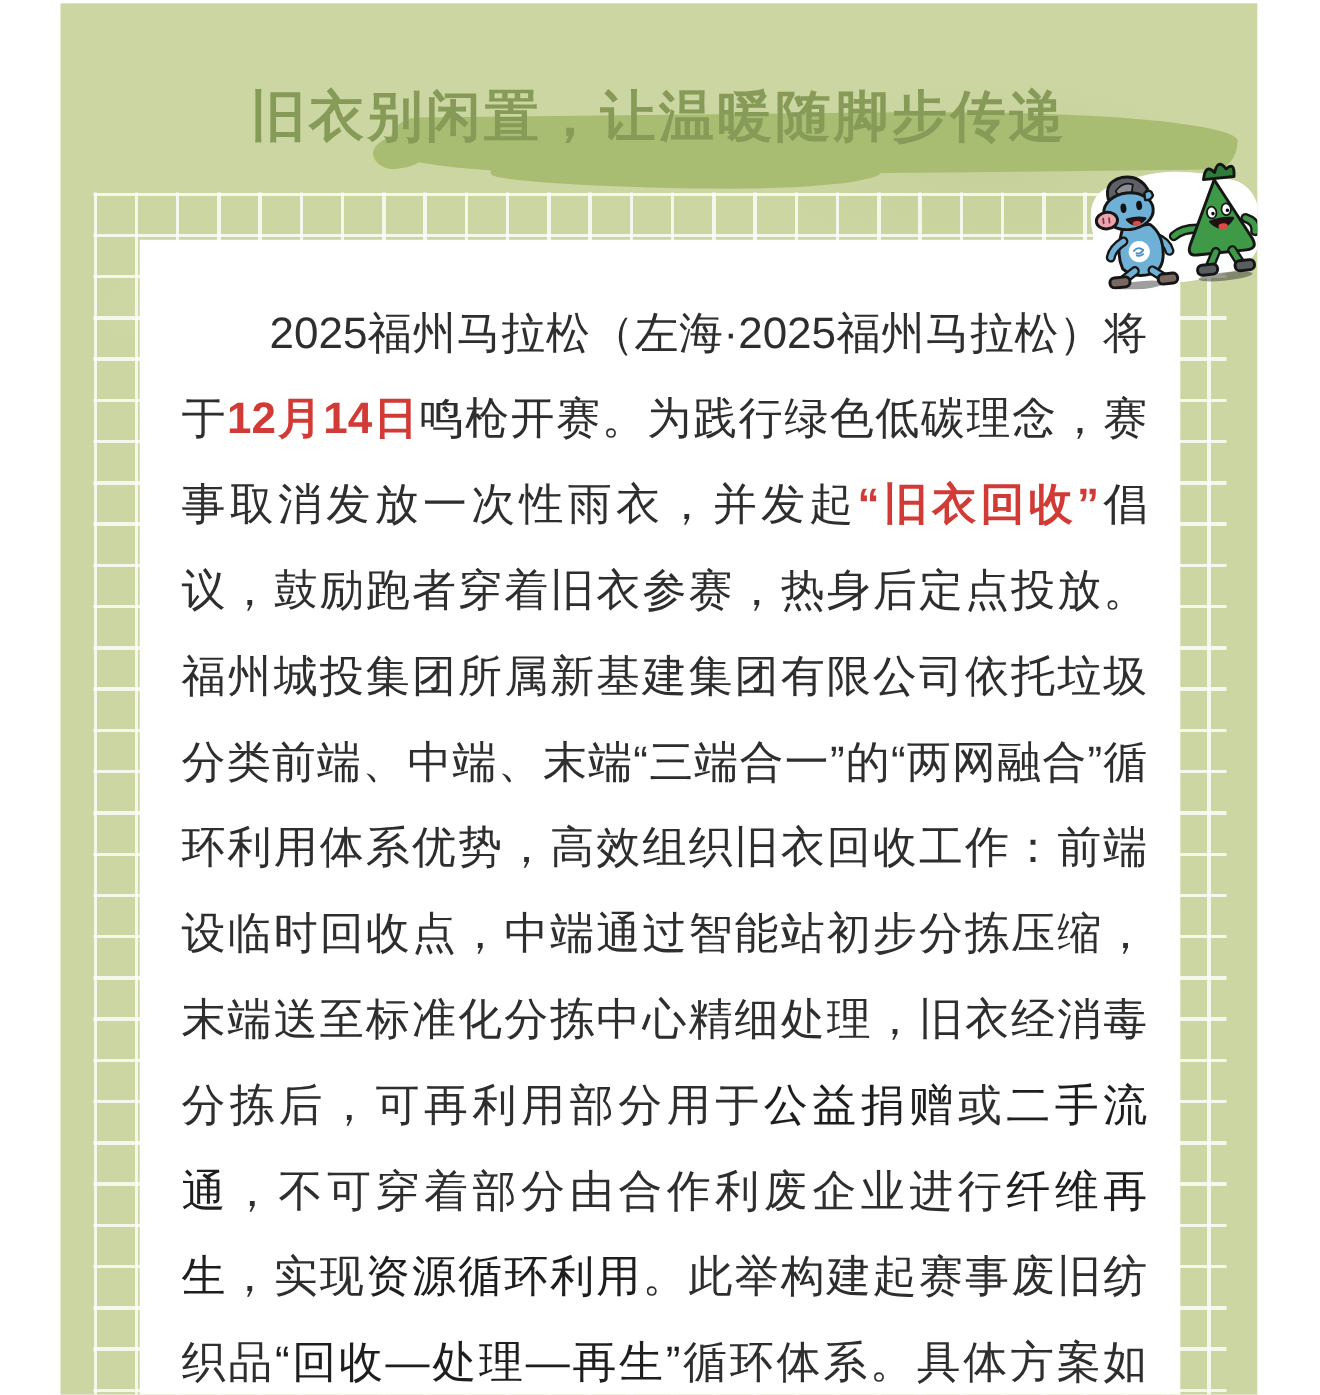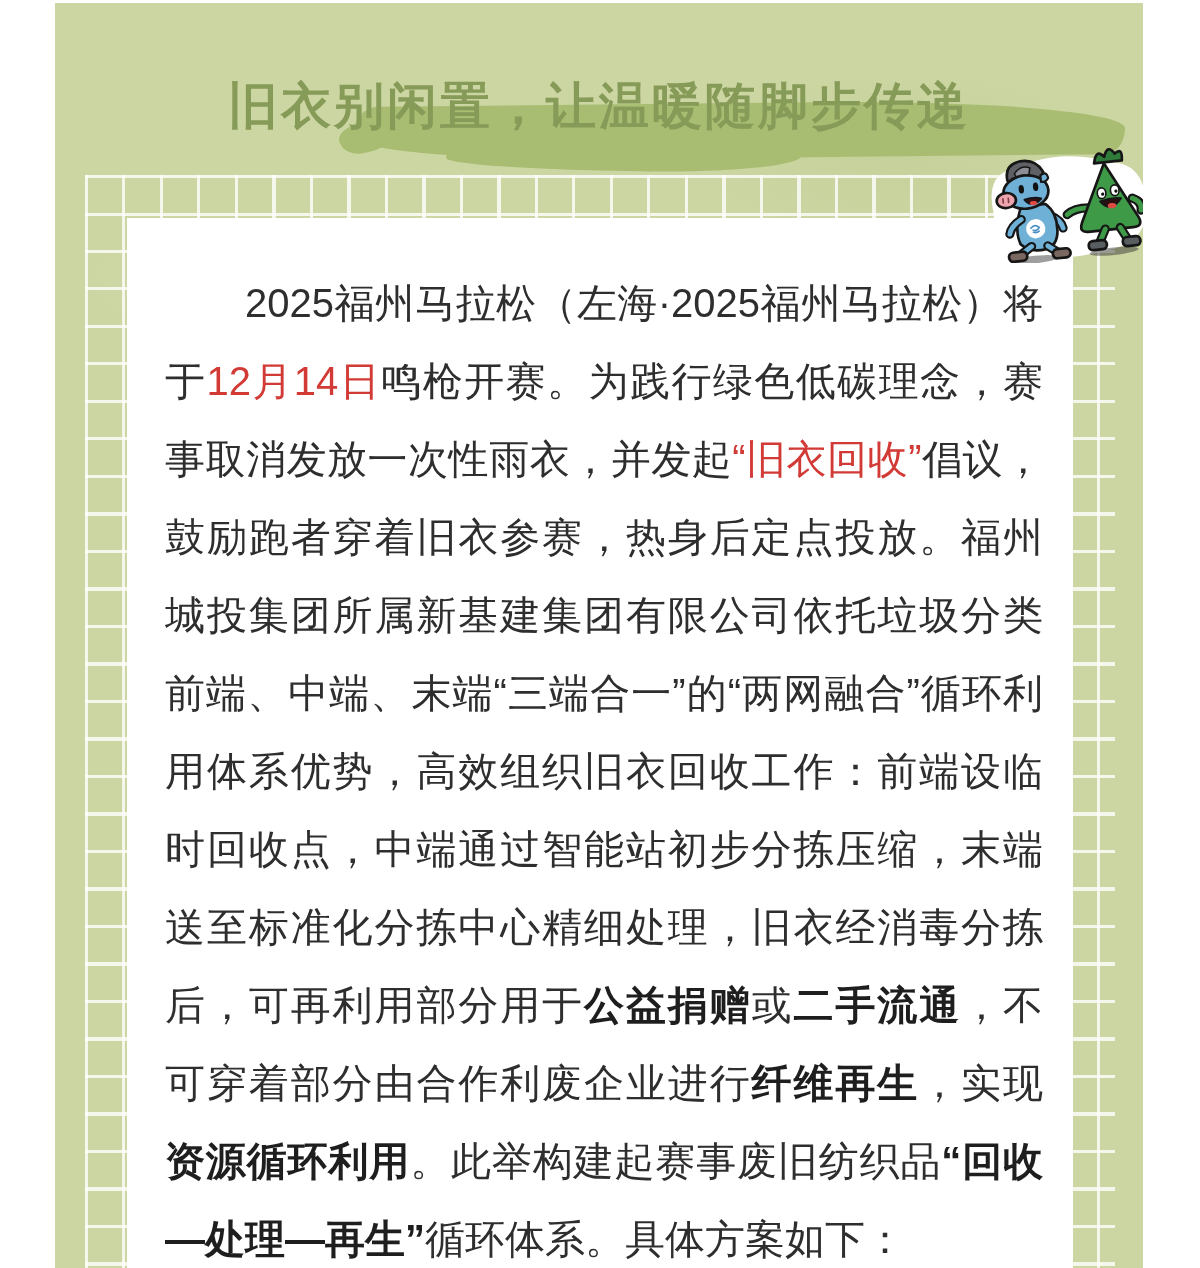--- a/index.html
+++ b/index.html
@@ -70,22 +70,22 @@
     background:var(--card-bg);z-index:2;overflow:hidden;
   }
   .article{
     padding:46px 30px 0 38px;
     font-size:40px;line-height:78px;
     color:var(--body-text);
     text-align:justify;
     text-indent:80px;
   }
   .seg-normal{color:var(--body-text);}
-  .seg-red{color:var(--accent-red);font-weight:400;}
-  .seg-bold{color:var(--bold-text);font-weight:700;}
+  .seg-red{color:var(--accent-red);font-weight:700;}
+  .seg-bold{color:var(--bold-text);font-weight:400;}
 
   
   .mascots{position:absolute;left:925px;top:142px;width:172px;height:118px;z-index:6;}
 </style>
 </head>
 <body>
 
 <div class="canvas">
   <div class="poster">
 

